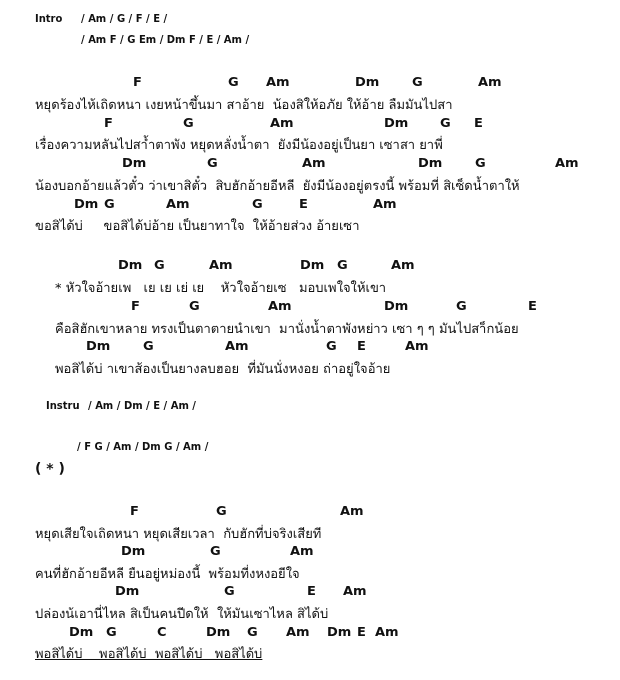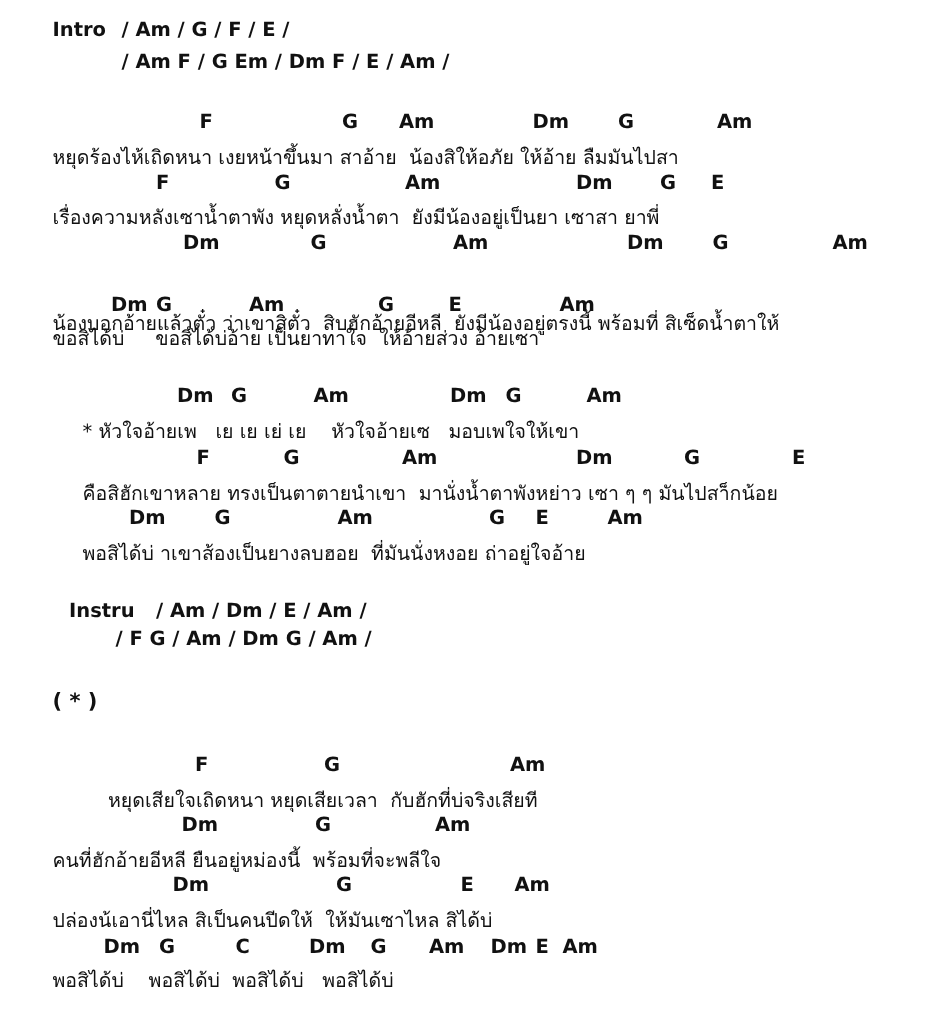--- a/index.html
+++ b/index.html
@@ -1,18 +1,18 @@
 <!DOCTYPE html>
 <html><head>
 <meta charset="utf-8">
 <style>
   html, body { margin:0; padding:0; background:#ffffff; }
   body { width:620px; height:680px; position:relative; overflow:hidden;
          font-family:"DejaVu Sans", "Liberation Sans", sans-serif; color:#111111; }
-  .bold { font-weight:bold; font-size:13px; position:absolute; white-space:pre; }
+  .bold { font-weight:bold; font-size:10px; position:absolute; white-space:pre; }
   .lyric { font-size:13px; position:absolute; white-space:pre; left:35px; }
   .chord { font-weight:bold; font-size:13px; position:absolute; white-space:pre; }
 </style>
 </head>
 <body>
 
 <div>
   <span class="bold" style="left:35px; top:13px;">Intro</span>
   <span class="bold" style="left:81px; top:13px;">/ Am / G / F / E /</span>
   <span class="bold" style="left:81px; top:34px;">/ Am F / G Em / Dm F / E / Am /</span>
@@ -25,28 +25,28 @@
     <span class="chord" style="left: 355px; top: 74px;">Dm</span>
     <span class="chord" style="left: 412px; top: 74px;">G</span>
     <span class="chord" style="left: 478px; top: 74px;">Am</span>
     <span class="lyric" style="top: 94px;">หยุดร้องไห้เถิดหนา เงยหน้าขึ้นมา สาอ้าย  น้องสิให้อภัย ให้อ้าย ลืมมันไปสา</span>
     <span class="chord" style="left: 104px; top: 115px;">F</span>
     <span class="chord" style="left: 183px; top: 115px;">G</span>
     <span class="chord" style="left: 270px; top: 115px;">Am</span>
     <span class="chord" style="left: 384px; top: 115px;">Dm</span>
     <span class="chord" style="left: 440px; top: 115px;">G</span>
     <span class="chord" style="left: 474px; top: 115px;">E</span>
-    <span class="lyric" style="top: 134px;">เรื่องความหลังเซาน้ำตาพัง หยุดหลั่งน้ำตา  ยังมีน้องอยู่เป็นยา เซาสา ยาพี่</span>
+    <span class="lyric" style="top: 134px;">เรื่องความหลันไปสา้ำตาพัง หยุดหลั่งน้ำตา  ยังมีน้องอยู่เป็นยา เซาสา ยาพี่</span>
     <span class="chord" style="left: 122px; top: 155px;">Dm</span>
     <span class="chord" style="left: 207px; top: 155px;">G</span>
     <span class="chord" style="left: 302px; top: 155px;">Am</span>
     <span class="chord" style="left: 418px; top: 155px;">Dm</span>
     <span class="chord" style="left: 475px; top: 155px;">G</span>
     <span class="chord" style="left: 555px; top: 155px;">Am</span>
-    <span class="lyric" style="top: 175px; margin-top: 30px;">น้องบอกอ้ายแล้วตั๋ว ว่าเขาสิตั๋ว  สิบฮักอ้ายอีหลี  ยังมีน้องอยู่ตรงนี้ พร้อมที่ สิเซ็ดน้ำตาให้</span>
+    <span class="lyric" style="top: 175px;">น้องบอกอ้ายแล้วตั๋ว ว่าเขาสิตั๋ว  สิบฮักอ้ายอีหลี  ยังมีน้องอยู่ตรงนี้ พร้อมที่ สิเซ็ดน้ำตาให้</span>
     <span class="chord" style="left: 74px; top: 196px;">Dm</span>
     <span class="chord" style="left: 104px; top: 196px;">G</span>
     <span class="chord" style="left: 166px; top: 196px;">Am</span>
     <span class="chord" style="left: 252px; top: 196px;">G</span>
     <span class="chord" style="left: 299px; top: 196px;">E</span>
     <span class="chord" style="left: 373px; top: 196px;">Am</span>
     <span class="lyric" style="top: 215px; text-align: center;">ขอสิได้บ่     ขอสิได้บ่อ้าย เป็นยาทาใจ  ให้อ้ายส่วง อ้ายเซา</span>
   </div>
 
 <div id="chorus">
@@ -68,43 +68,43 @@
     <span class="chord" style="left: 143px; top: 338px;">G</span>
     <span class="chord" style="left: 225px; top: 338px;">Am</span>
     <span class="chord" style="left: 326px; top: 338px;">G</span>
     <span class="chord" style="left: 357px; top: 338px;">E</span>
     <span class="chord" style="left: 405px; top: 338px;">Am</span>
     <span class="lyric" style="left: 55px; top: 358px;">พอสิได้บ่ าเขาส้องเป็นยางลบฮอย  ที่มันนั่งหงอย ถ่าอยู่ใจอ้าย</span>
   </div>
 
 <div>
   <span class="bold" style="left:46px; top:400px;">Instru</span>
-  <span class="bold" style="left:104px; top:400px;">/ Am / Dm / E / Am /</span>
-  <span class="bold" style="left:77px; top:419px;">/ F G / Am / Dm G / Am /</span>
+  <span class="bold" style="left:88px; top:400px;">/ Am / Dm / E / Am /</span>
+  <span class="bold" style="left:77px; top:441px;">/ F G / Am / Dm G / Am /</span>
 </div>
 
 <span class="bold" style="left:35px; top:460px; font-size:14px;">( * )</span>
 
 <div id="verse2">
     <span class="chord" style="left: 130px; top: 503px;">F</span>
     <span class="chord" style="left: 216px; top: 503px;">G</span>
     <span class="chord" style="left: 340px; top: 503px;">Am</span>
-    <span class="lyric" style="top: 523px; margin-left: 37px;">หยุดเสียใจเถิดหนา หยุดเสียเวลา  กับฮักที่บ่จริงเสียที</span>
+    <span class="lyric" style="top: 523px;">หยุดเสียใจเถิดหนา หยุดเสียเวลา  กับฮักที่บ่จริงเสียที</span>
     <span class="chord" style="left: 121px; top: 543px;">Dm</span>
     <span class="chord" style="left: 210px; top: 543px;">G</span>
     <span class="chord" style="left: 290px; top: 543px;">Am</span>
-    <span class="lyric" style="top: 563px;">คนที่ฮักอ้ายอีหลี ยืนอยู่หม่องนี้  พร้อมที่จะพลีใจ</span>
+    <span class="lyric" style="top: 563px;">คนที่ฮักอ้ายอีหลี ยืนอยู่หม่องนี้  พร้อมที่งหงอยีใจ</span>
     <span class="chord" style="left: 115px; top: 583px;">Dm</span>
     <span class="chord" style="left: 224px; top: 583px;">G</span>
     <span class="chord" style="left: 307px; top: 583px;">E</span>
     <span class="chord" style="left: 343px; top: 583px;">Am</span>
     <span class="lyric" style="top: 603px;">ปล่องน้เอานี่ไหล สิเป็นคนปีดให้  ให้มันเซาไหล สิได้บ่</span>
     <span class="chord" style="left: 69px; top: 624px;">Dm</span>
     <span class="chord" style="left: 106px; top: 624px;">G</span>
     <span class="chord" style="left: 157px; top: 624px;">C</span>
     <span class="chord" style="left: 206px; top: 624px;">Dm</span>
     <span class="chord" style="left: 247px; top: 624px;">G</span>
     <span class="chord" style="left: 286px; top: 624px;">Am</span>
     <span class="chord" style="left: 327px; top: 624px;">Dm</span>
     <span class="chord" style="left: 357px; top: 624px;">E</span>
     <span class="chord" style="left: 375px; top: 624px;">Am</span>
-    <span class="lyric" style="top: 643px;">พอสิได้บ่    พอสิได้บ่  พอสิได้บ่   พอสิได้บ่</span>
+    <span class="lyric" style="top: 643px; text-decoration: underline;">พอสิได้บ่    พอสิได้บ่  พอสิได้บ่   พอสิได้บ่</span>
   </div>
 
 </body></html>

